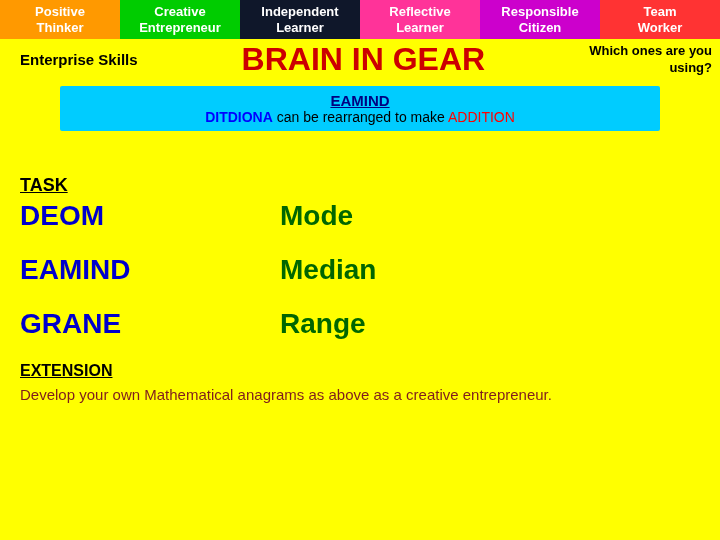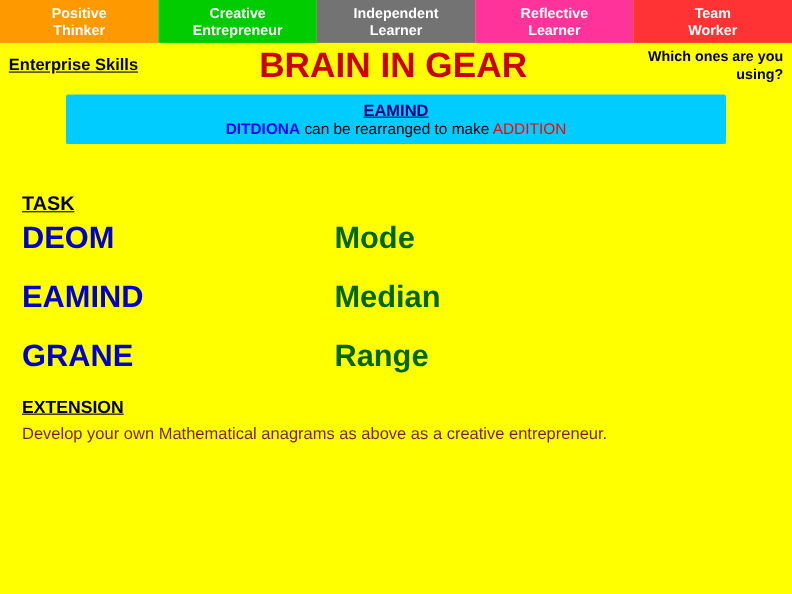--- a/index.html
+++ b/index.html
@@ -23,40 +23,39 @@
       text-align: center;
       padding: 4px 6px;
       font-size: 13px;
       font-weight: bold;
       line-height: 1.2;
       cursor: pointer;
     }
 
     .tab-positive { background: #ff9900; color: white; }
     .tab-creative { background: #00cc00; color: white; }
-    .tab-independent { background: #737373; color: white; }
+    .tab-independent { background: #0f172a; color: white; }
     .tab-reflective { background: #ff3399; color: white; }
     .tab-responsible { background: #cc00cc; color: white; }
     .tab-team { background: #ff3333; color: white; }
 
     
     .header-row {
       display: flex;
       align-items: center;
       background: #ffff00;
       padding: 2px 0;
     }
 
     .enterprise-label {
       font-size: 15px;
       font-weight: bold;
       color: #000000;
-      padding-left: 8px;
+      padding-left: 20px;
       white-space: nowrap;
-      text-decoration: underline;
     }
 
     .brain-title {
       font-size: 32px;
       font-weight: bold;
       color: #cc0000;
       flex: 1;
       text-align: center;
     }
 
@@ -118,21 +117,20 @@
       font-size: 15px;
       color: #000000;
       margin-bottom: 16px;
     }
 
     
     .anagram-row {
       display: flex;
       align-items: center;
       margin-bottom: 22px;
-      gap: 24px;
     }
 
     .anagram-word {
       font-size: 28px;
       font-weight: bold;
       color: #0000cc;
       width: 260px;
     }
 
     .anagram-answer {
@@ -164,20 +162,23 @@
     <span>Positive<br>Thinker</span>
   </div>
   <div class="nav-tab tab-creative">
     <span>Creative<br>Entrepreneur</span>
   </div>
   <div class="nav-tab tab-independent">
     <span>Independent<br>Learner</span>
   </div>
   <div class="nav-tab tab-reflective">
     <span>Reflective<br>Learner</span>
+  </div>
+  <div class="nav-tab tab-responsible">
+    <span>Responsible<br>Citizen</span>
   </div>
   <div class="nav-tab tab-team">
     <span>Team<br>Worker</span>
   </div>
 </div>
 
 <div class="header-row">
   <span class="enterprise-label">Enterprise Skills</span>
   <span class="brain-title">BRAIN IN GEAR</span>
   <span class="which-ones">

